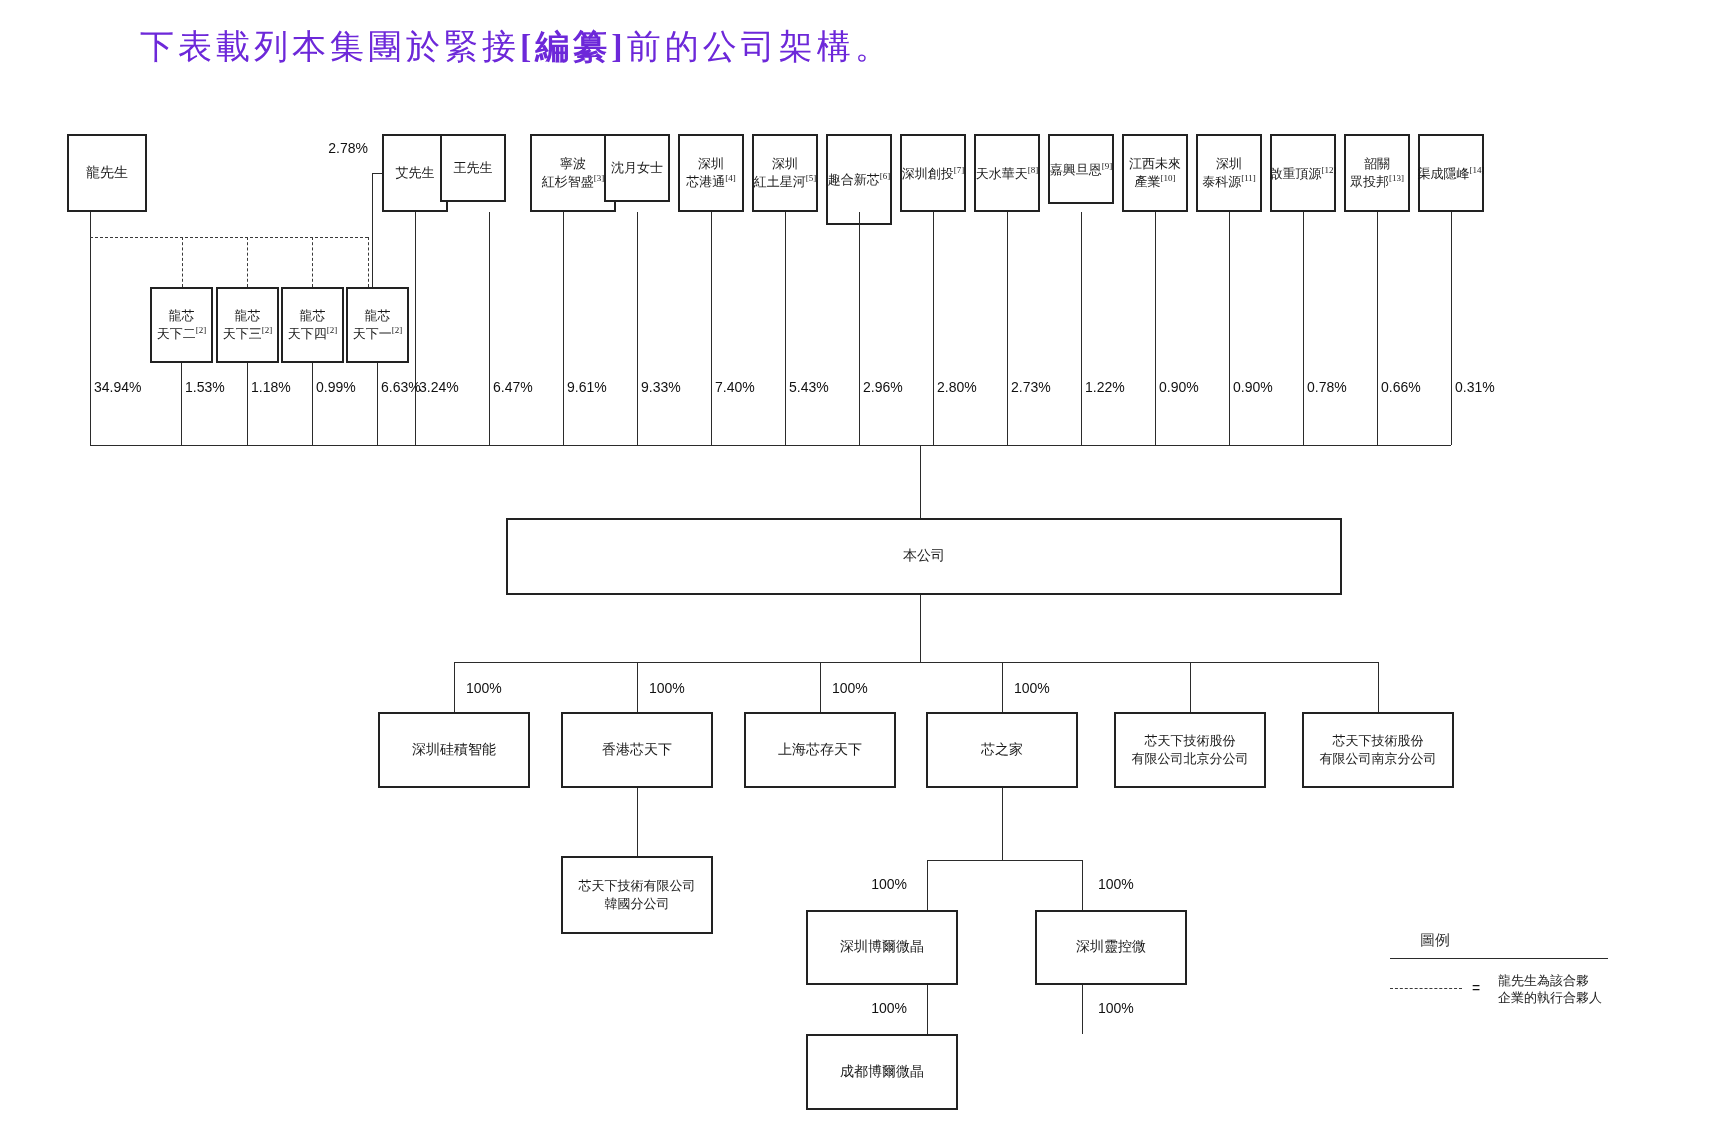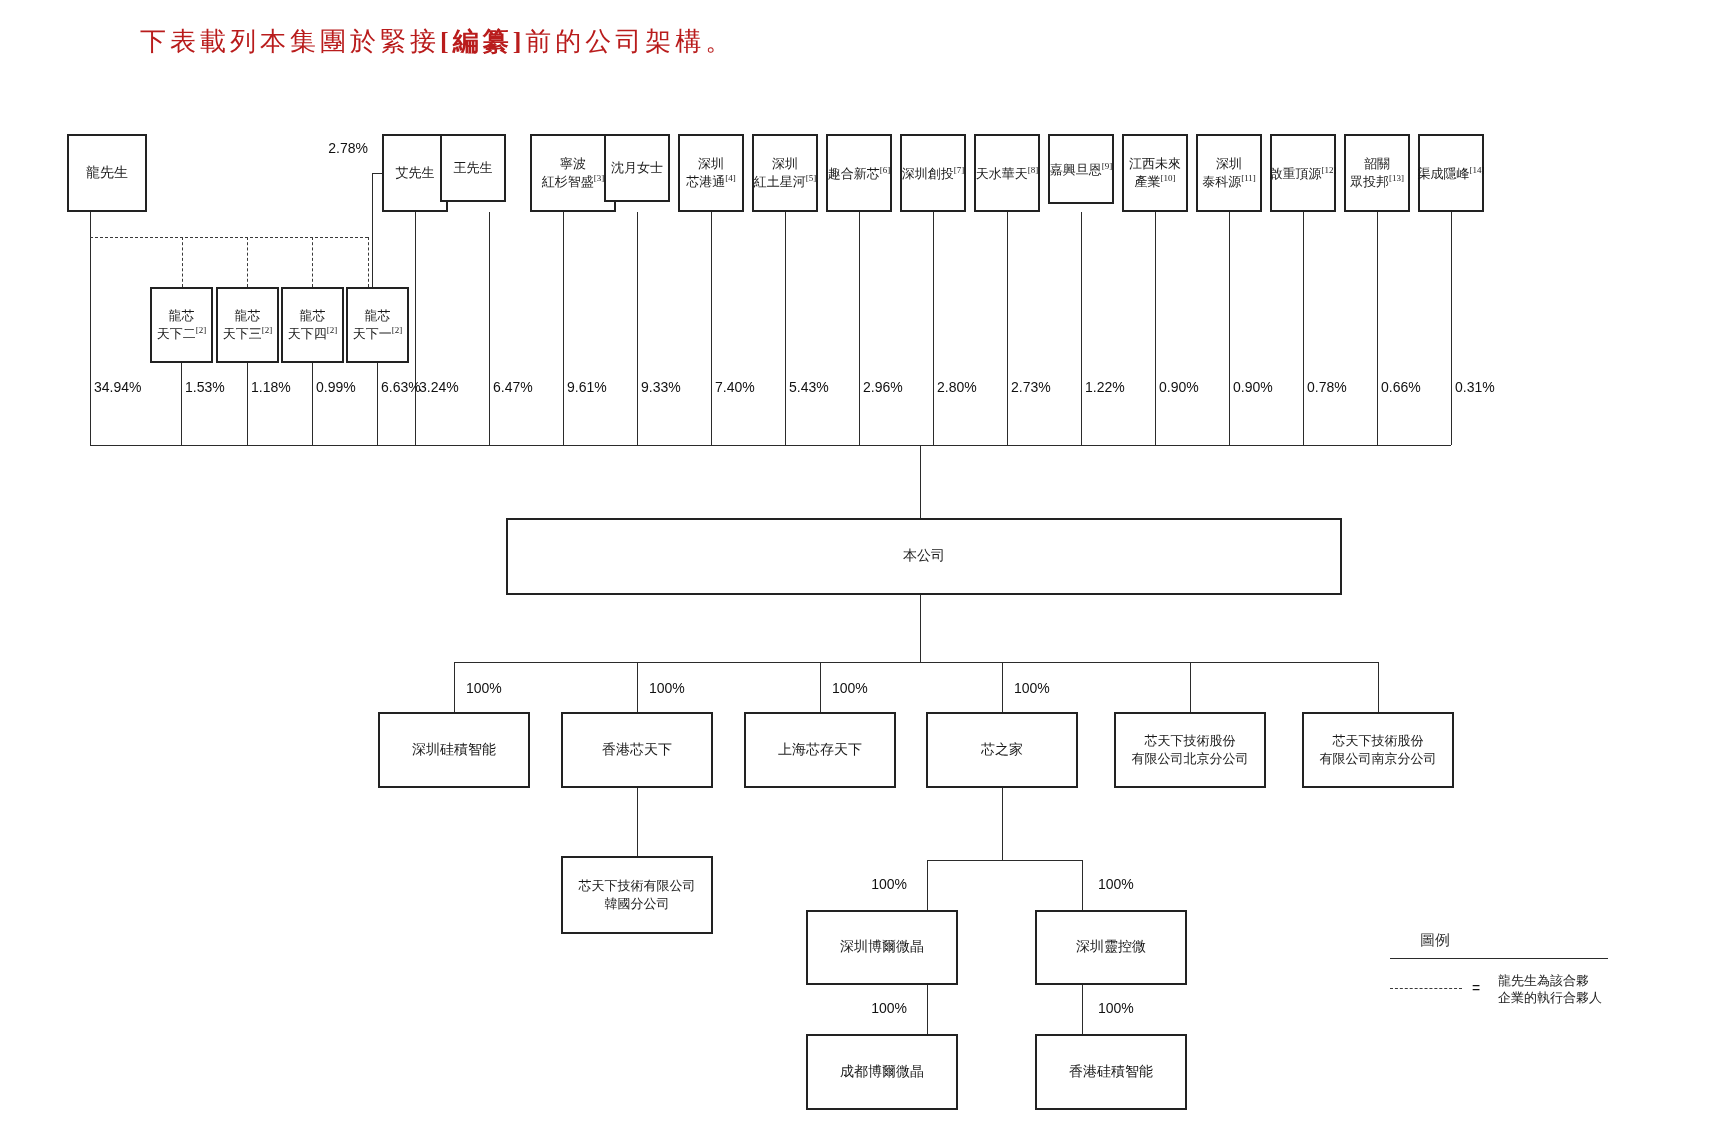--- a/index.html
+++ b/index.html
@@ -1,18 +1,18 @@
 <!DOCTYPE html>
 <html><head>
 <meta charset="utf-8">
 <style>
   html,body{margin:0;padding:0;background:#ffffff;}
   #canvas{position:relative;width:1716px;height:1146px;background:#ffffff;overflow:hidden;
           font-family:"Liberation Serif",serif;color:#1a1a1a;}
-  .title{position:absolute;left:140px;top:24px;font-size:26px;letter-spacing:4px;color:#b91c1c;white-space:nowrap;}
+  .title{position:absolute;left:140px;top:24px;font-size:34px;letter-spacing:4px;color:#6d28d9;white-space:nowrap;}
   .title b{font-weight:bold;}
   .box{position:absolute;border:2px solid #222;background:#fff;display:flex;flex-direction:column;
        align-items:center;justify-content:center;text-align:center;box-sizing:border-box;}
   .bl{line-height:1.35;font-size:13px;white-space:nowrap;}
   .bl sup{font-size:9px;}
   .f14 .bl{font-size:14px;}
   .v{position:absolute;width:0;border-left:1.5px solid #2b2b2b;}
   .h{position:absolute;height:0;border-top:1.5px solid #2b2b2b;}
   .vd{position:absolute;width:0;border-left:1.5px dashed #3a3a3a;}
   .hd{position:absolute;height:0;border-top:1.5px dashed #3a3a3a;}
@@ -46,21 +46,21 @@
     <div class="bl"><span>沈月女士</span></div>
   </div>
   <div class="box" style="left:678px;top:134px;width:66px;height:78px">
     <div class="bl"><span>深圳</span></div>
     <div class="bl"><span>芯港通</span><sup>[4]</sup></div>
   </div>
   <div class="box" style="left:752px;top:134px;width:66px;height:78px">
     <div class="bl"><span>深圳</span></div>
     <div class="bl"><span>紅土星河</span><sup>[5]</sup></div>
   </div>
-  <div class="box" style="left:826px;top:134px;width:66px;height:78px">
+  <div class="box" style="left:826px;top:134px;width:66px;height:91px">
     <div class="bl"><span>趣合新芯</span><sup>[6]</sup></div>
   </div>
   <div class="box" style="left:900px;top:134px;width:66px;height:78px">
     <div class="bl"><span>深圳創投</span><sup>[7]</sup></div>
   </div>
   <div class="box" style="left:974px;top:134px;width:66px;height:78px">
     <div class="bl"><span>天水華天</span><sup>[8]</sup></div>
   </div>
   <div class="box" style="left:1048px;top:134px;width:66px;height:70px">
     <div class="bl"><span>嘉興旦恩</span><sup>[9]</sup></div>
@@ -216,23 +216,20 @@
   </div>
 
   <div class="v" style="left:927px;top:985px;height:49px"></div>
   <div class="v" style="left:1082px;top:985px;height:49px"></div>
   <span class="pct ra" style="left:857px;top:1000px;width:50px">100%</span>
   <span class="pct" style="left:1098px;top:1000px">100%</span>
 
   <div class="box f14" style="left:806px;top:1034px;width:152px;height:76px">
     <div class="bl"><span>成都博爾微晶</span></div>
   </div>
-  <div class="box f14" style="left:1035px;top:1034px;width:152px;height:76px">
-    <div class="bl"><span>香港硅積智能</span></div>
-  </div>
 
   <div class="legend-title" style="left:1420px;top:931px">圖例</div>
   <div class="h" style="left:1390px;top:958px;width:218px"></div>
   <div class="hd" style="left:1390px;top:988px;width:72px"></div>
   <div class="legend-eq" style="left:1472px;top:980px">=</div>
   <div class="legend-text" style="left:1498px;top:972px;width:130px">
     <div>龍先生為該合夥</div>
     <div>企業的執行合夥人</div>
   </div>
 

